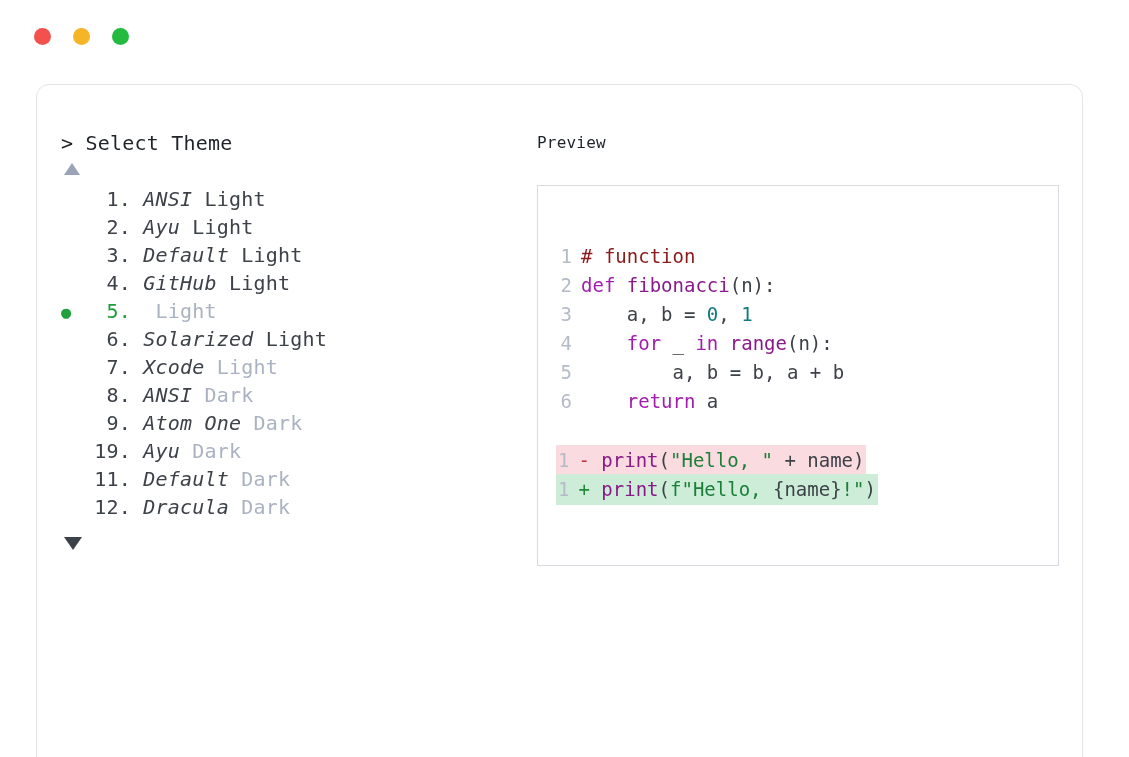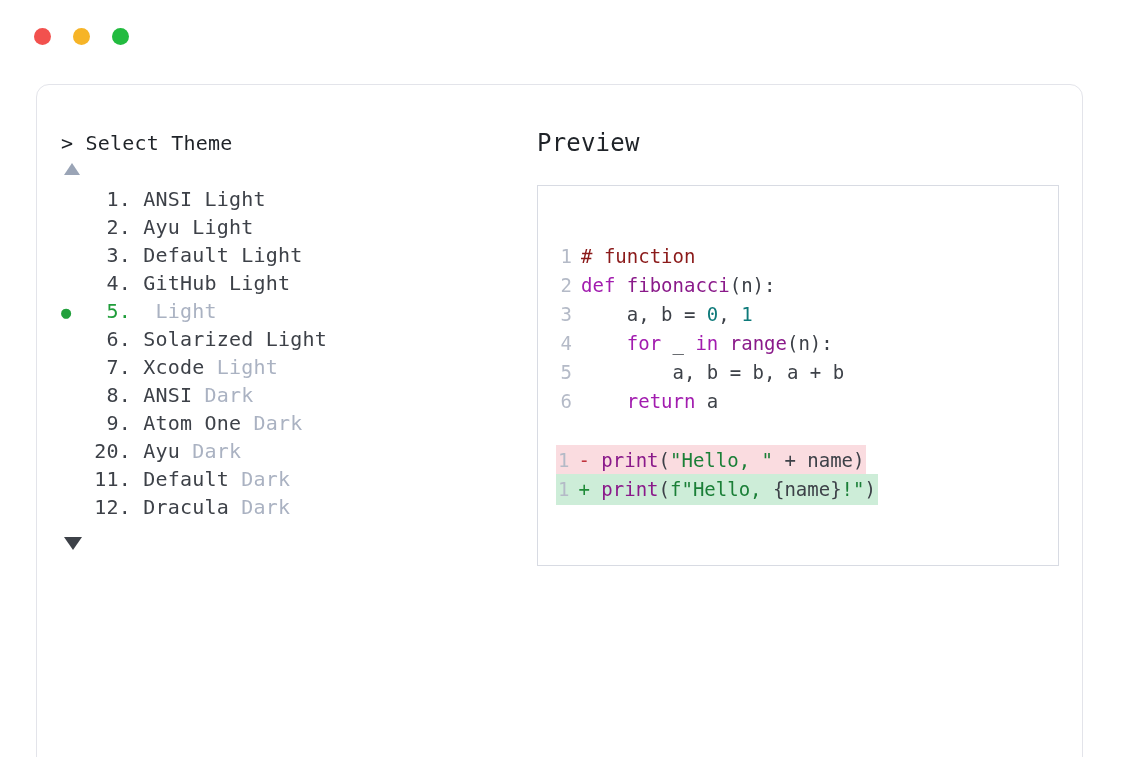--- a/index.html
+++ b/index.html
@@ -72,21 +72,21 @@
   .prompt-row {
     font-size: 20px;
     line-height: 28px;
     color: #1f2328;
     letter-spacing: 0.2px;
     white-space: pre;
   }
   .prompt-caret { color: #1f2328; }
 
   .panel-header {
-    font-size: 24px;
+    font-size: 16px;
     line-height: 28px;
     color: #1f2328;
     letter-spacing: 0.2px;
   }
 
   
   .arrow-up {
     margin-top: 6px;
     margin-left: 3px;
     width: 0; height: 0;
@@ -130,21 +130,21 @@
   .item-index {
     width: 42px;
     flex: 0 0 42px;
     text-align: right;
     color: #3d4148;
   }
   .item-dot-sep {
     color: #3d4148;
     white-space: pre;
   }
-  .item-name  { color: #3d4148; }
+  .item-name  { color: #3d4148; font-style: italic; }
   .item-variant-strong { color: #3d4148; }
   .item-variant-muted  { color: #aab2c2; }
 
   .theme-item.selected .item-index,
   .theme-item.selected .item-dot-sep,
   .theme-item.selected .item-name {
     color: #1f9d3a;
   }
 
   
@@ -233,21 +233,21 @@
       <ul class="theme-list" id="theme-list">
           <li class="theme-item"><span class="bullet-slot">&nbsp;</span><span class="item-index"> 1.</span><span class="item-dot-sep"> </span><span class="item-name">ANSI</span><span> </span><span class="item-variant-strong">Light</span></li>
           <li class="theme-item"><span class="bullet-slot">&nbsp;</span><span class="item-index"> 2.</span><span class="item-dot-sep"> </span><span class="item-name">Ayu</span><span> </span><span class="item-variant-strong">Light</span></li>
           <li class="theme-item"><span class="bullet-slot">&nbsp;</span><span class="item-index"> 3.</span><span class="item-dot-sep"> </span><span class="item-name">Default</span><span> </span><span class="item-variant-strong">Light</span></li>
           <li class="theme-item"><span class="bullet-slot">&nbsp;</span><span class="item-index"> 4.</span><span class="item-dot-sep"> </span><span class="item-name">GitHub</span><span> </span><span class="item-variant-strong">Light</span></li>
           <li class="theme-item selected"><span class="bullet-slot">●</span><span class="item-index"> 5.</span><span class="item-dot-sep"> </span><span> </span><span class="item-variant-muted">Light</span></li>
           <li class="theme-item"><span class="bullet-slot">&nbsp;</span><span class="item-index"> 6.</span><span class="item-dot-sep"> </span><span class="item-name">Solarized</span><span> </span><span class="item-variant-strong">Light</span></li>
           <li class="theme-item"><span class="bullet-slot">&nbsp;</span><span class="item-index"> 7.</span><span class="item-dot-sep"> </span><span class="item-name">Xcode</span><span> </span><span class="item-variant-muted">Light</span></li>
           <li class="theme-item"><span class="bullet-slot">&nbsp;</span><span class="item-index"> 8.</span><span class="item-dot-sep"> </span><span class="item-name">ANSI</span><span> </span><span class="item-variant-muted">Dark</span></li>
           <li class="theme-item"><span class="bullet-slot">&nbsp;</span><span class="item-index"> 9.</span><span class="item-dot-sep"> </span><span class="item-name">Atom One</span><span> </span><span class="item-variant-muted">Dark</span></li>
-          <li class="theme-item"><span class="bullet-slot">&nbsp;</span><span class="item-index">20.</span><span class="item-dot-sep"> </span><span class="item-name">Ayu</span><span> </span><span class="item-variant-muted">Dark</span></li>
+          <li class="theme-item"><span class="bullet-slot">&nbsp;</span><span class="item-index">19.</span><span class="item-dot-sep"> </span><span class="item-name">Ayu</span><span> </span><span class="item-variant-muted">Dark</span></li>
           <li class="theme-item"><span class="bullet-slot">&nbsp;</span><span class="item-index">11.</span><span class="item-dot-sep"> </span><span class="item-name">Default</span><span> </span><span class="item-variant-muted">Dark</span></li>
           <li class="theme-item"><span class="bullet-slot">&nbsp;</span><span class="item-index">12.</span><span class="item-dot-sep"> </span><span class="item-name">Dracula</span><span> </span><span class="item-variant-muted">Dark</span></li>
         </ul>
 
       <div class="arrow-down"></div>
 
     </div>
 
     <div class="col-right">
 

